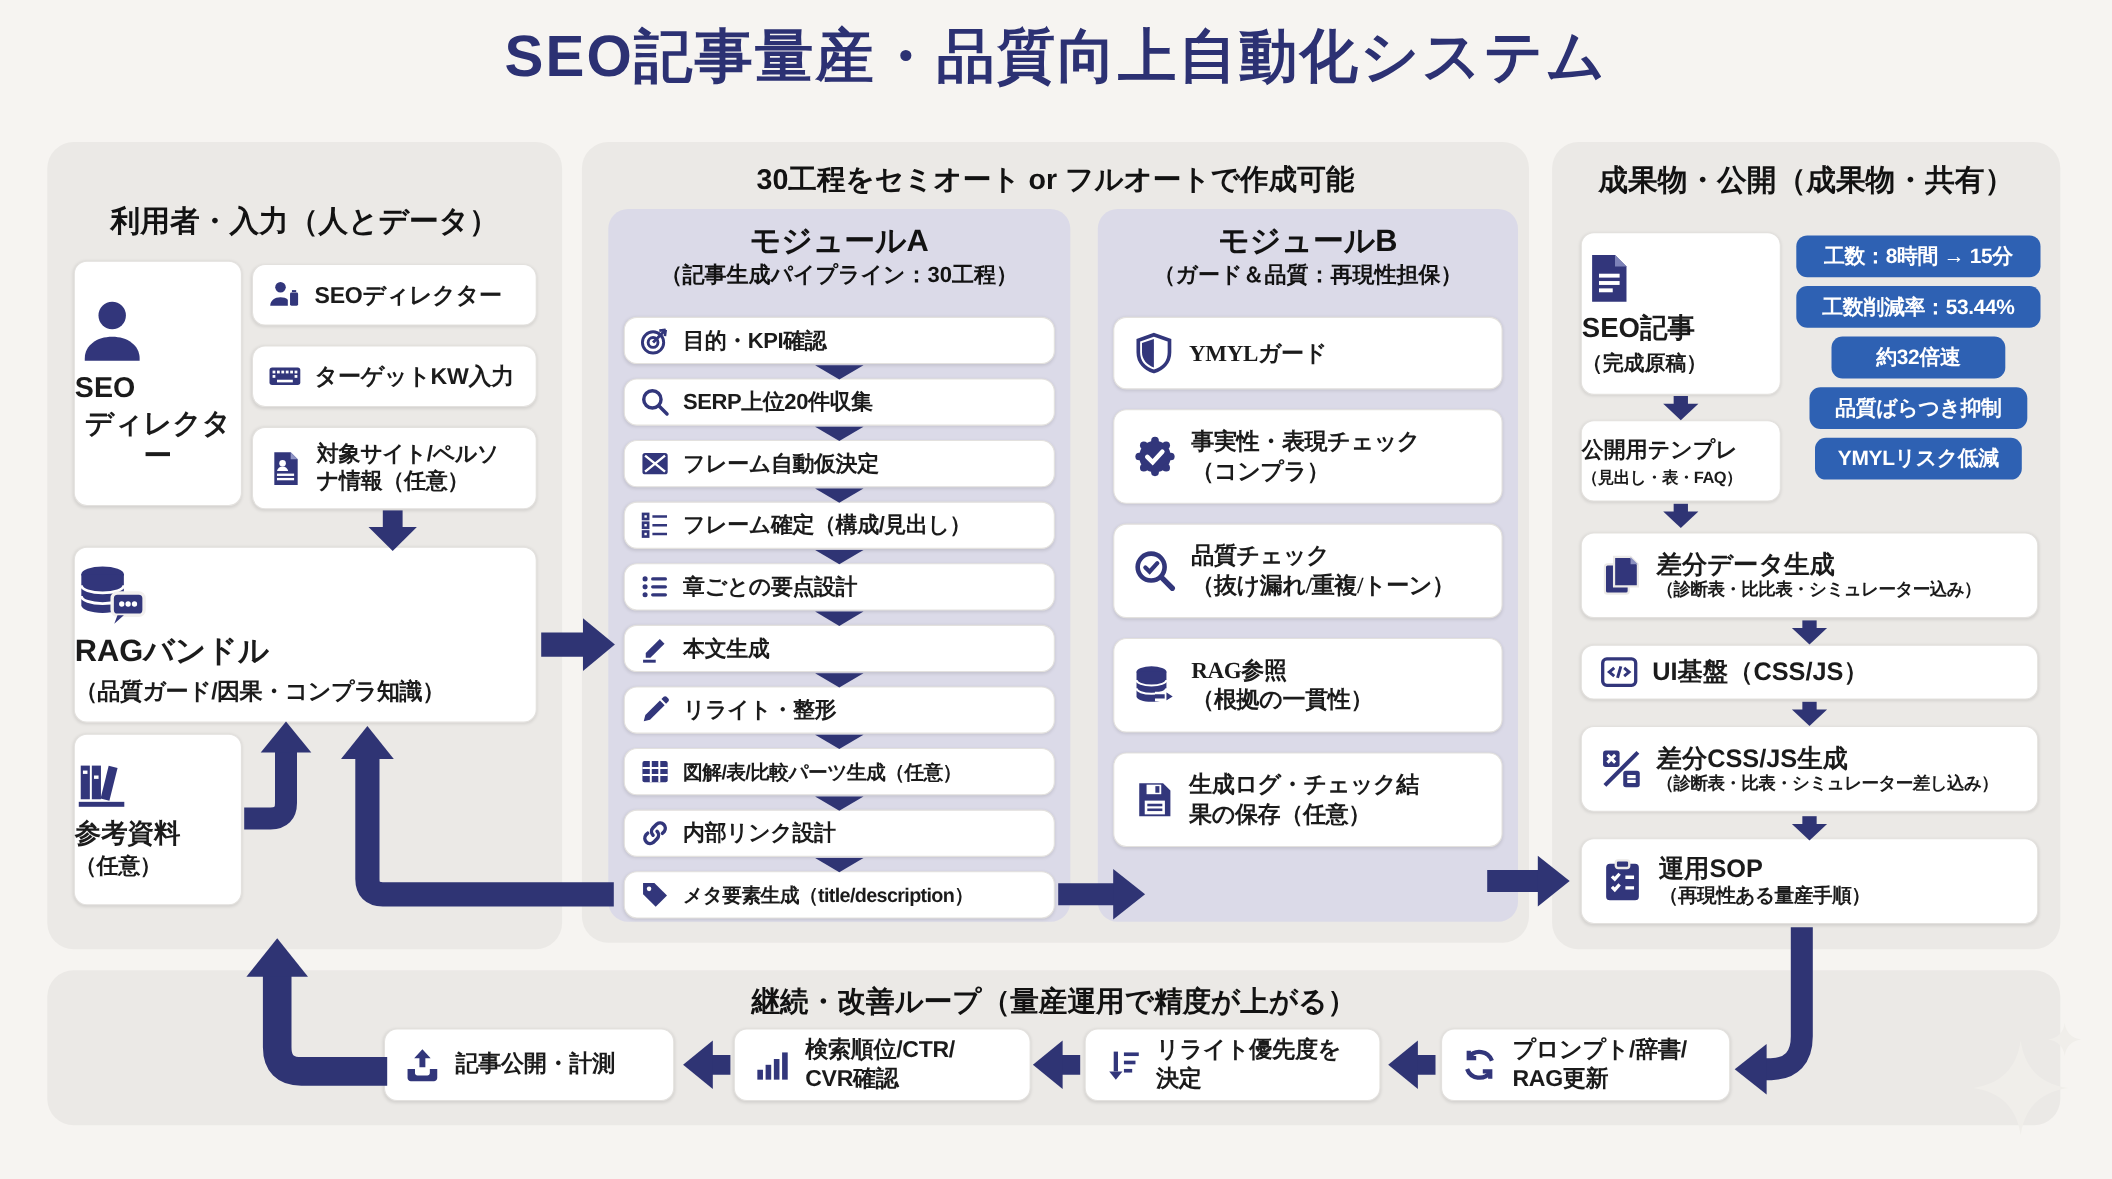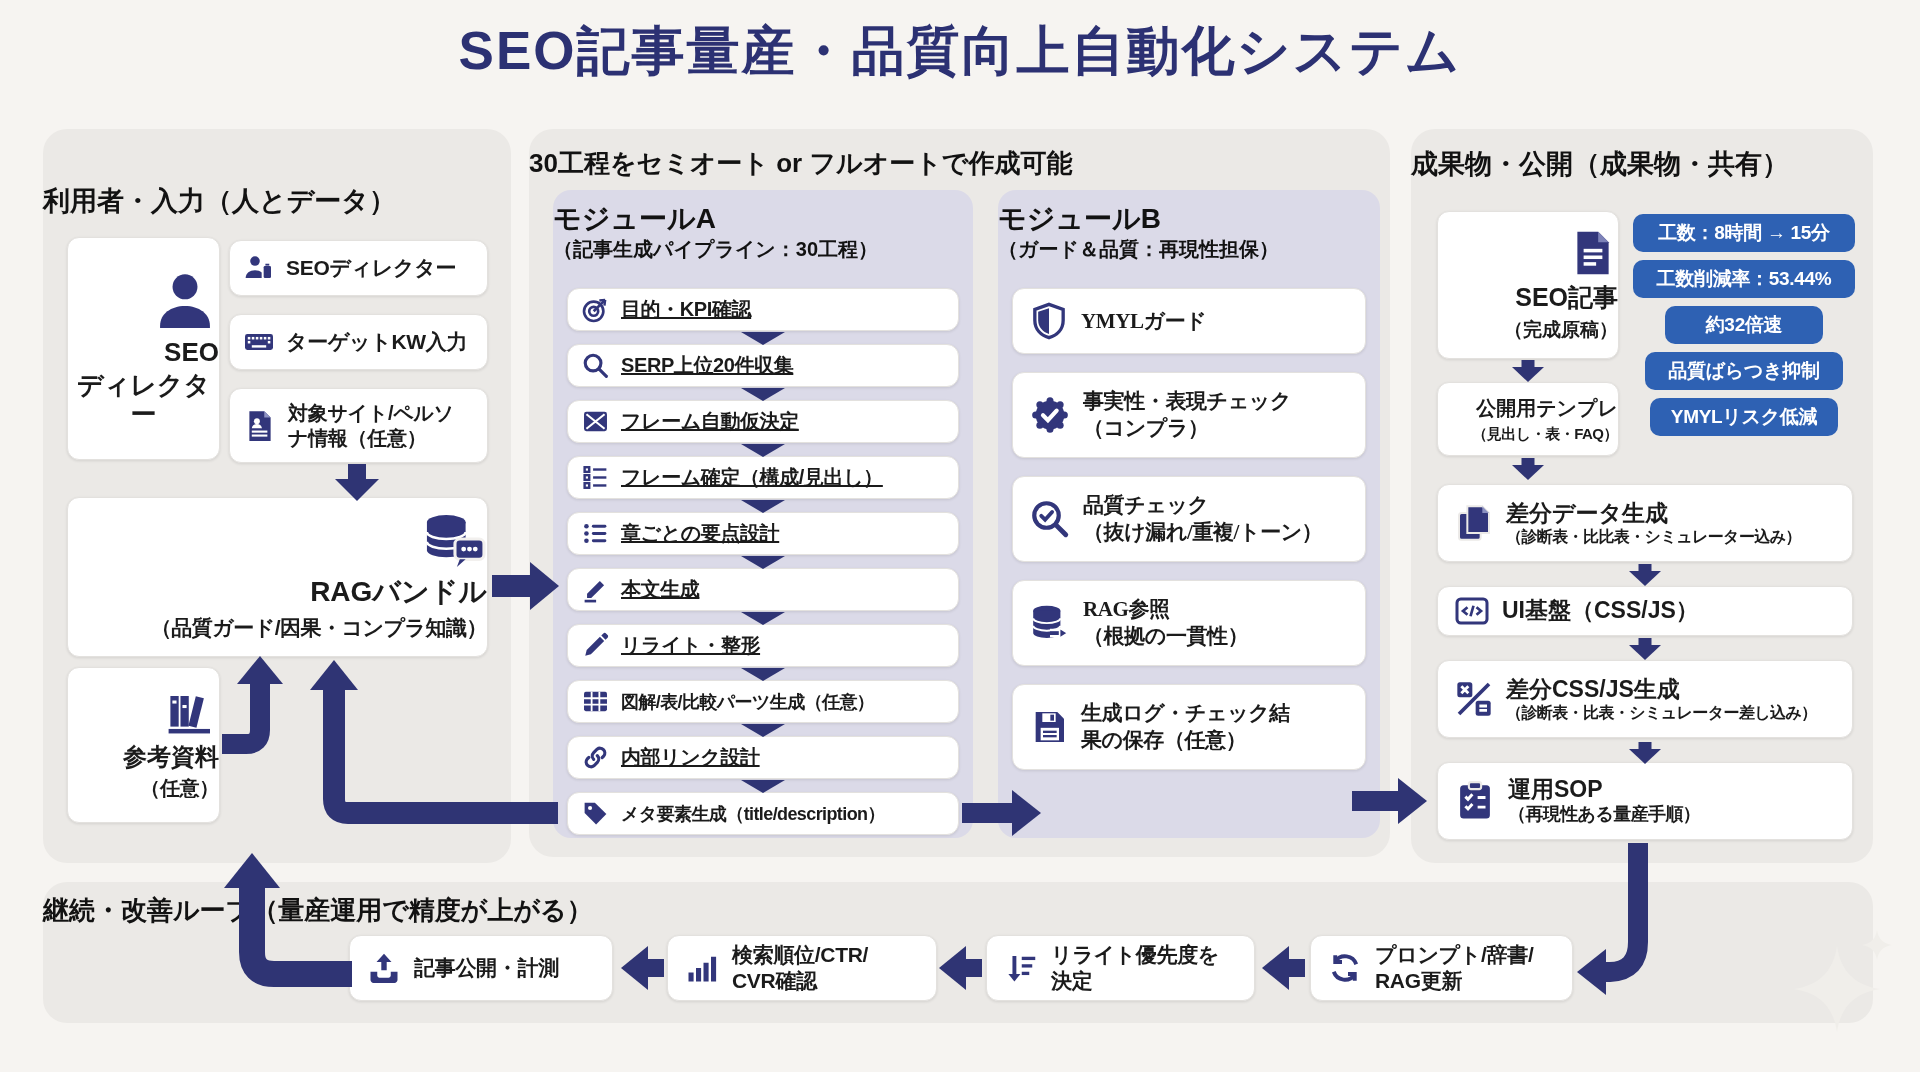--- a/index.html
+++ b/index.html
@@ -3,27 +3,27 @@
 <meta charset="utf-8">
 <style>
   html,body{margin:0;padding:0;}
   body{width:1920px;height:1072px;position:relative;overflow:hidden;background:#f6f4f1;
        font-family:"Liberation Sans","DejaVu Sans",sans-serif;color:#1b1b1b;}
   #canvas{position:absolute;inset:0;}
   .main-title{position:absolute;left:0;top:16px;width:1920px;text-align:center;
        font-size:53px;font-weight:800;color:#2c3173;letter-spacing:2px;}
   .panel{position:absolute;background:#ebe9e6;border-radius:24px;z-index:0;}
   .subpanel{position:absolute;background:#dbdae8;border-radius:18px;z-index:1;}
-  .htxt{position:absolute;font-weight:800;color:#121212;z-index:3;}
+  .htxt{position:absolute;text-align:center;font-weight:800;color:#121212;z-index:3;}
   .wbox{position:absolute;background:#fff;border:1px solid #e3e1de;border-radius:12px;
        box-shadow:0 1px 3px rgba(0,0,0,.10);box-sizing:border-box;display:flex;z-index:2;}
   .row{flex-direction:row;align-items:center;gap:11px;padding-left:13px;}
   .rowB{flex-direction:row;align-items:center;gap:12px;padding-left:16px;}
-  .col{flex-direction:column;align-items:flex-end;justify-content:center;text-align:center;gap:3px;}
-  .s20{font-size:20px;font-weight:800;letter-spacing:-.4px;text-decoration:underline;}
+  .col{flex-direction:column;align-items:flex-start;justify-content:center;text-align:center;gap:3px;}
+  .s20{font-size:20px;font-weight:800;letter-spacing:-.4px;}
   .s19{font-size:18px;font-weight:800;letter-spacing:-.6px;}
   .btxt{font-size:21px;font-weight:800;line-height:1.28;letter-spacing:-.4px;font-family:Liberation Serif, serif;}
   .btxt div:empty{display:none;}
   .lbl26{font-size:26px;font-weight:800;line-height:1.15;}
   .lbl24{font-size:24px;font-weight:800;}
   .lbl21{font-size:21px;font-weight:700;letter-spacing:-.3px;}
   .lbl20{font-size:20px;font-weight:700;letter-spacing:-.3px;line-height:1.25;}
   .ragt{font-size:28px;font-weight:800;}
   .rags{font-size:21px;font-weight:700;letter-spacing:-.5px;}
   .badge{position:absolute;background:#2e61b3;color:#fff;border-radius:10px;display:flex;

